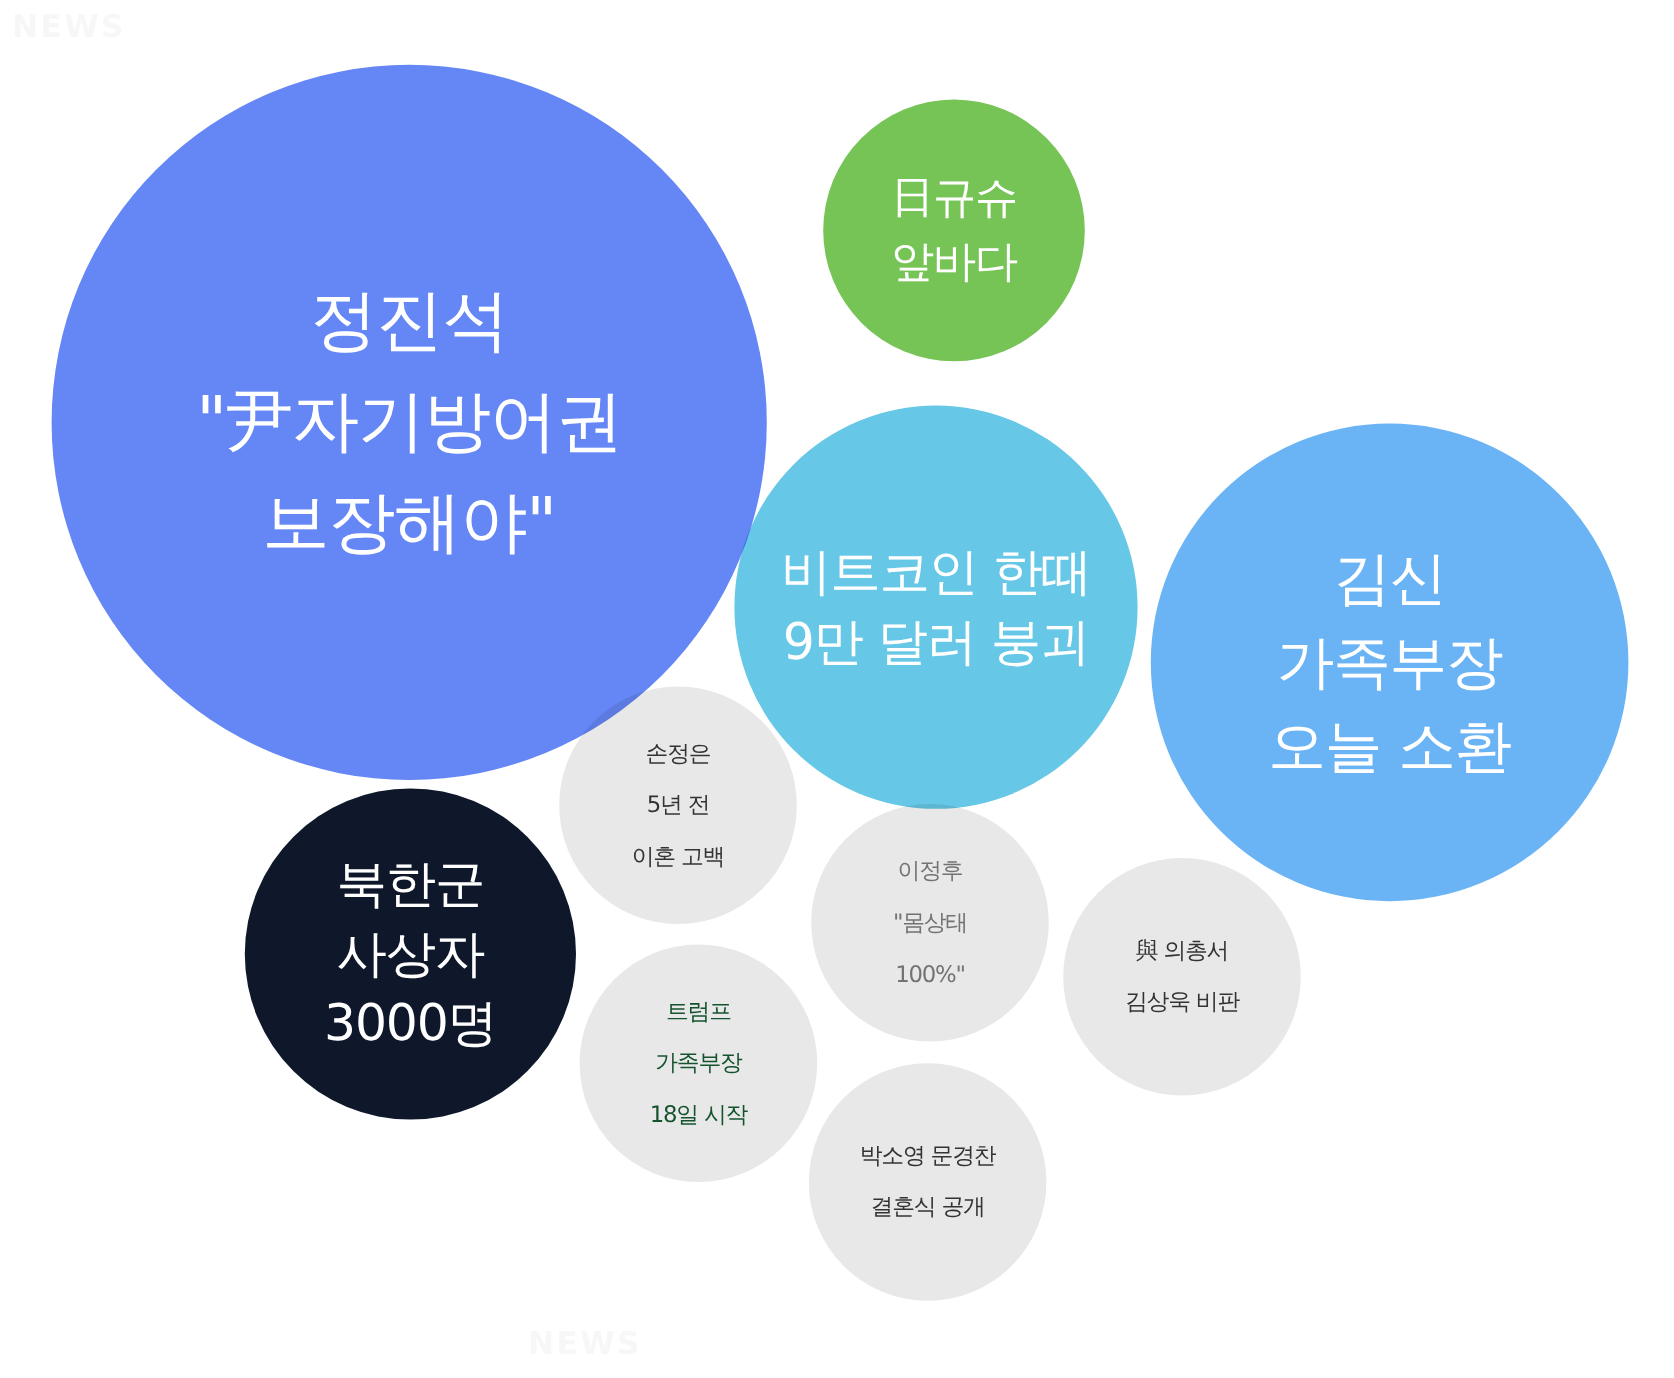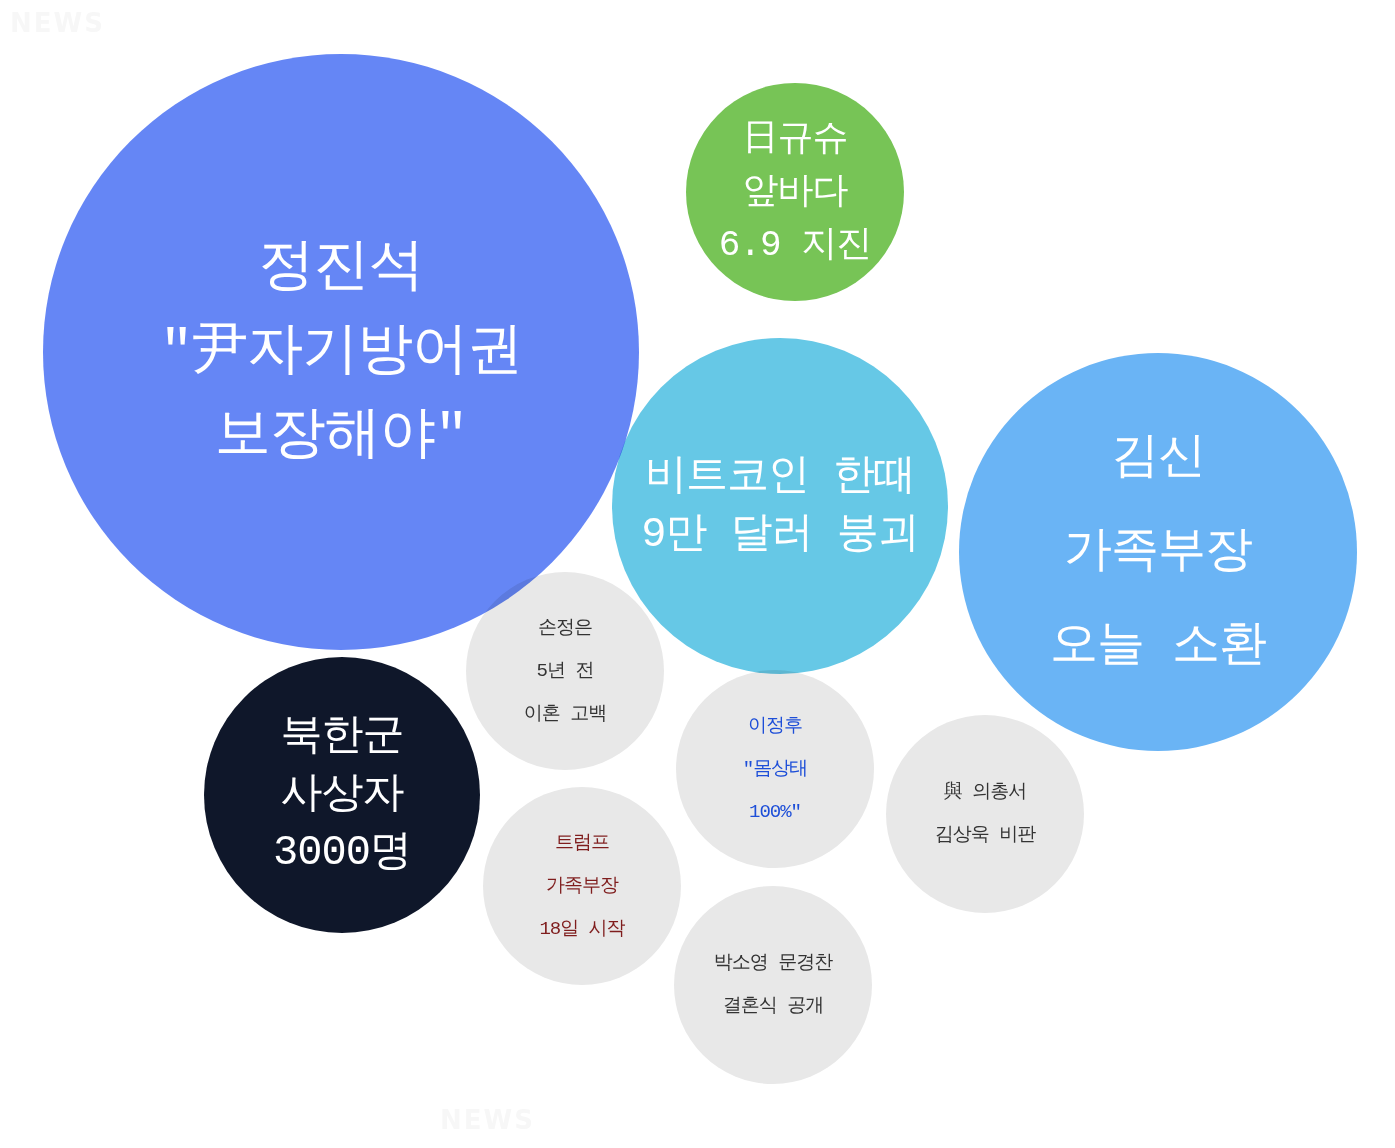--- a/index.html
+++ b/index.html
@@ -23,21 +23,20 @@
     .bubble {
       position: absolute;
       border-radius: 50%;
       display: flex;
       align-items: center;
       justify-content: center;
       text-align: center;
       box-sizing: border-box;
       cursor: pointer;
       mix-blend-mode: multiply;
-      font-family: Liberation Mono, monospace;
     }
     .bubble .label {
       display: flex;
       flex-direction: column;
       align-items: center;
       justify-content: center;
       letter-spacing: -1px;
       mix-blend-mode: normal;
     }
     .bubble .line { display: block; white-space: nowrap; }
@@ -67,74 +66,73 @@
 
   <div class="bubble b-g" title="손정은 5년 전 이혼 고백" style="left: 466px; top: 572px; width: 198px; height: 198px; background: rgb(232, 232, 232);">
     <div class="label" style="color: rgb(51, 51, 51);">
       <span class="line">손정은</span>
       <span class="line">5년 전</span>
       <span class="line">이혼 고백</span>
     </div>
   </div>
 
   <div class="bubble b-g" title="이정후 &quot;몸상태 100%&quot;" style="left: 676px; top: 670px; width: 198px; height: 198px; background: rgb(232, 232, 232);">
-    <div class="label" style="color: #1d4ed8; justify-content: space-between;">
+    <div class="label" style="color: #737373; justify-content: space-between;">
       <span class="line">이정후</span>
       <span class="line">"몸상태</span>
       <span class="line">100%"</span>
     </div>
   </div>
 
   <div class="bubble b-g" title="與 의총서 김상욱 비판" style="left: 886px; top: 715px; width: 198px; height: 198px; background: rgb(232, 232, 232);">
     <div class="label" style="color: rgb(51, 51, 51);">
       <span class="line">與 의총서</span>
       <span class="line">김상욱 비판</span>
     </div>
   </div>
 
   <div class="bubble b-g" title="트럼프 취임행사 18일 시작" style="left: 483px; top: 787px; width: 198px; height: 198px; background: rgb(232, 232, 232);">
-    <div class="label" style="color: #7f1d1d;">
+    <div class="label" style="color: #14532d;">
       <span class="line">트럼프</span>
       <span class="line">가족부장</span>
       <span class="line">18일 시작</span>
     </div>
   </div>
 
   <div class="bubble b-g" title="박소영 문경찬 결혼식 공개" style="left: 674px; top: 886px; width: 198px; height: 198px; background: rgb(232, 232, 232); text-align: center;">
     <div class="label" style="color: rgb(51, 51, 51);">
       <span class="line">박소영 문경찬</span>
       <span class="line">결혼식 공개</span>
     </div>
   </div>
 
   <div class="bubble b-s" title="日규슈 앞바다 6.9 지진" style="left: 686px; top: 83px; width: 218px; height: 218px; background: rgb(119, 196, 86);">
     <div class="label" style="color: rgb(255, 255, 255);">
       <span class="line">日규슈</span>
       <span class="line">앞바다</span>
-      <span class="line">6.9 지진</span>
     </div>
   </div>
 
   <div class="bubble b-m" title="북한군 사상자 3000명" style="left: 204px; top: 657px; width: 276px; height: 276px; background: #0f172a;">
     <div class="label" style="color: rgb(255, 255, 255);">
       <span class="line">북한군</span>
       <span class="line">사상자</span>
       <span class="line">3000명</span>
     </div>
   </div>
 
   <div class="bubble b-m" title="비트코인 한때 9만 달러 붕괴" style="left: 612px; top: 338px; width: 336px; height: 336px; background: rgb(102, 200, 230);">
     <div class="label" style="color: rgb(255, 255, 255);">
       <span class="line">비트코인 한때</span>
       <span class="line">9만 달러 붕괴</span>
     </div>
   </div>
 
   <div class="bubble b-l" title="김신 가족부장 오늘 소환" style="left: 959px; top: 353px; width: 398px; height: 398px; background: rgb(106, 180, 245);">
-    <div class="label" style="color: rgb(255, 255, 255); gap: 24px;">
+    <div class="label" style="color: rgb(255, 255, 255);">
       <span class="line">김신</span>
       <span class="line">가족부장</span>
       <span class="line">오늘 소환</span>
     </div>
   </div>
 
   <div class="bubble b-xl" title="정진석 &quot;尹자기방어권 보장해야&quot;" style="left: 43px; top: 54px; width: 596px; height: 596px; background: rgb(101, 134, 245);">
     <div class="label" style="color: rgb(255, 255, 255);">
       <span class="line">정진석</span>
       <span class="line">"尹자기방어권</span>

